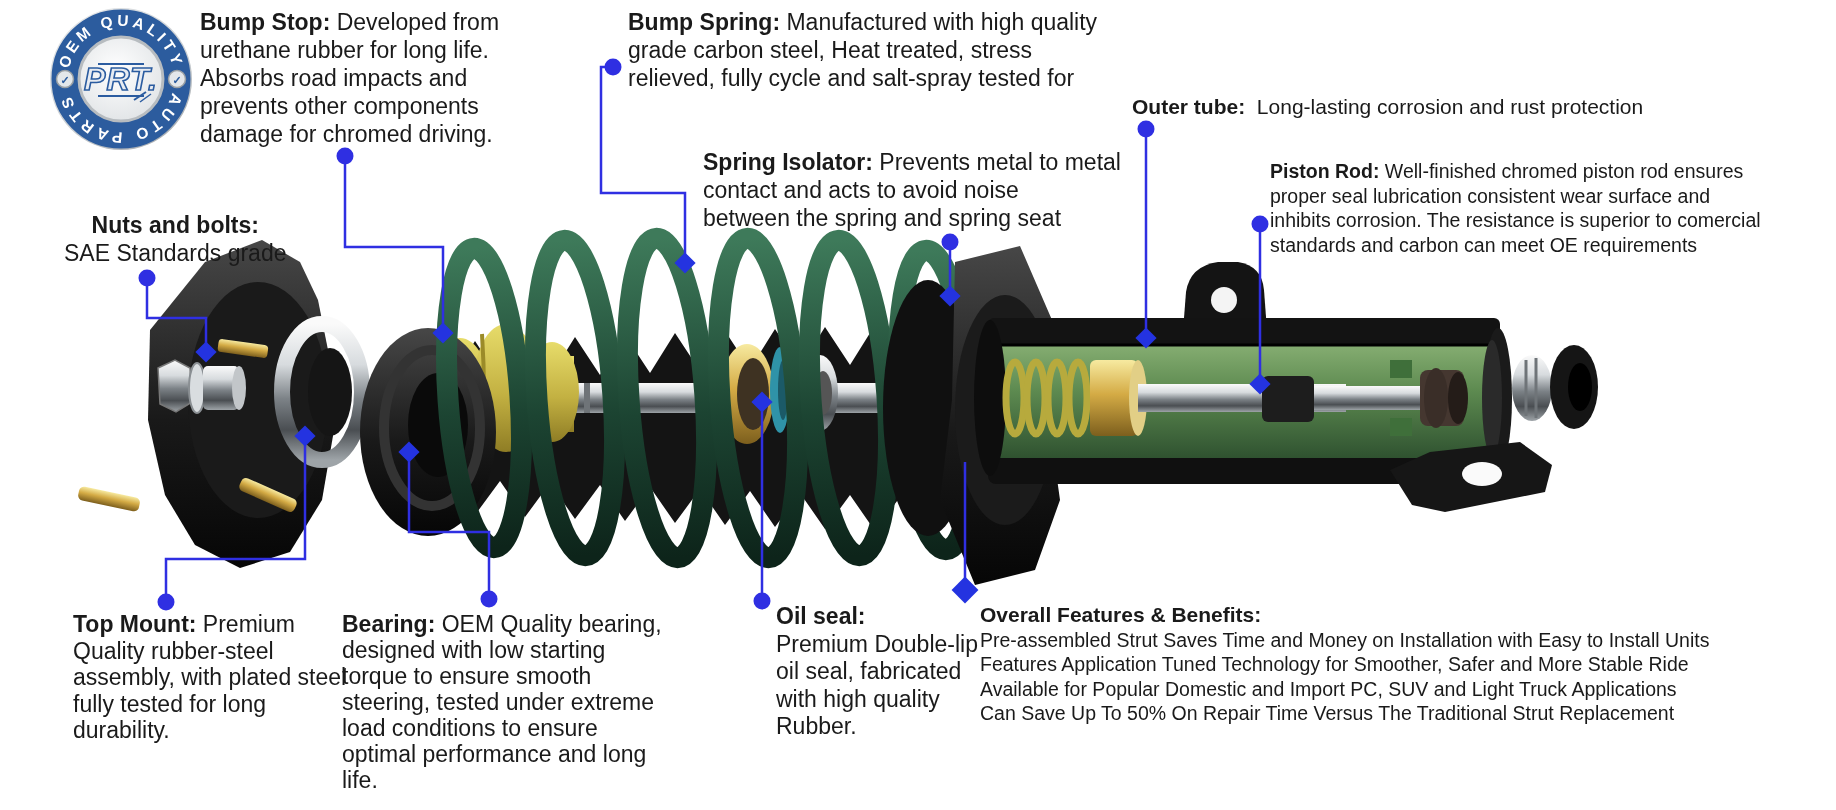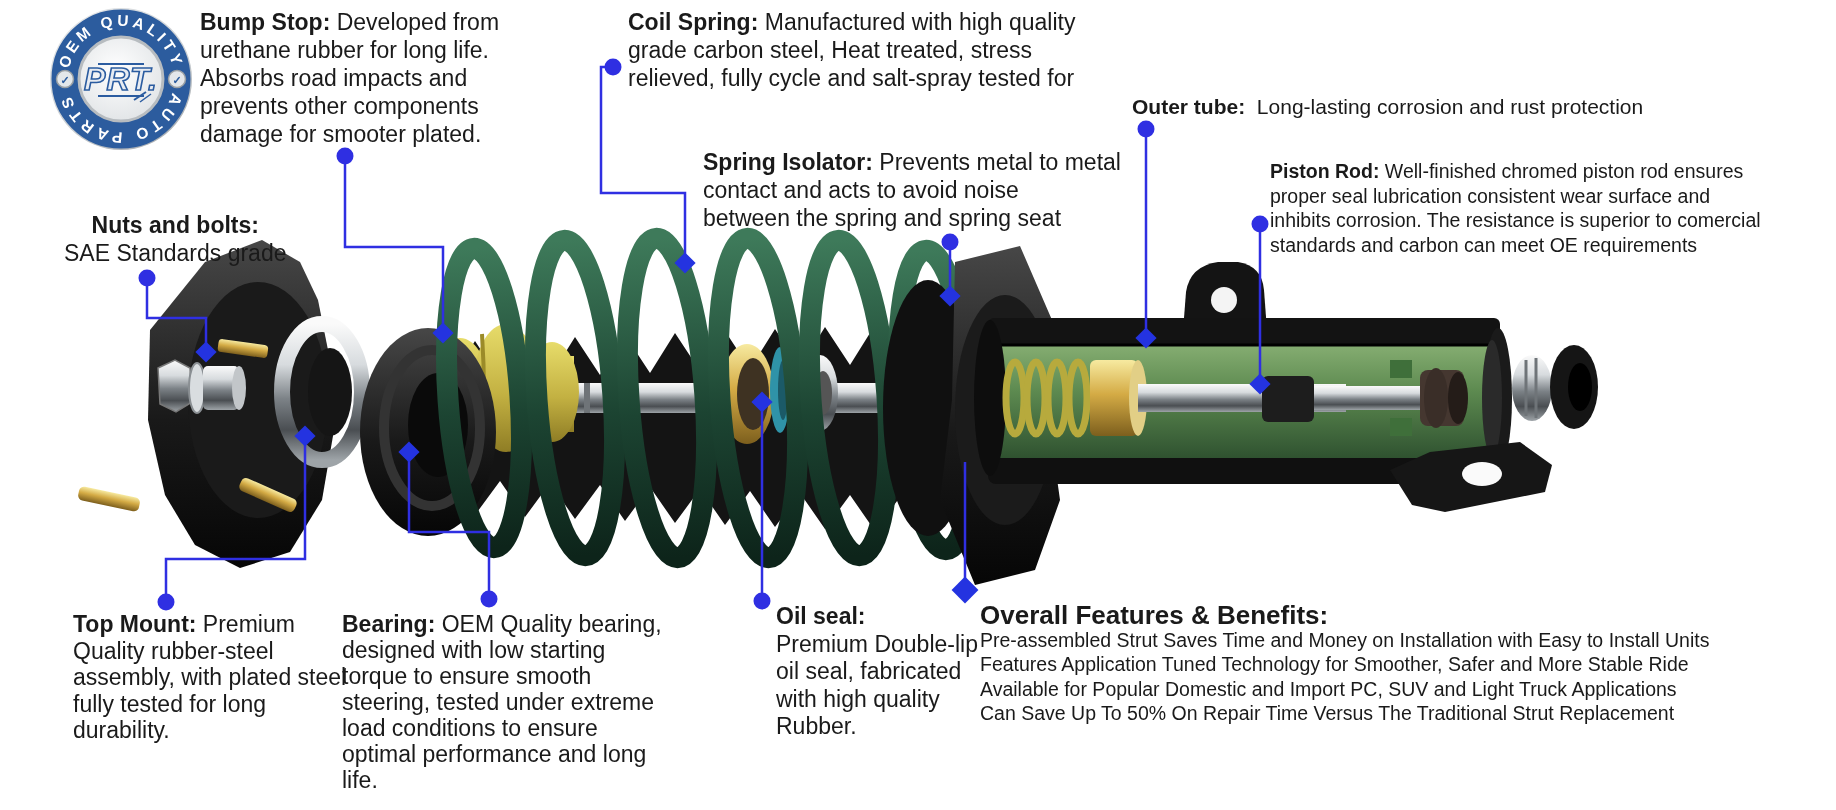--- a/index.html
+++ b/index.html
@@ -14,21 +14,21 @@
   .co-bump{left:200px;top:8px;}
   .co-coil{left:628px;top:8px;}
   .co-outer{left:1132px;top:93px;font-size:21px;}
   .co-isolator{left:703px;top:148px;}
   .co-piston{left:1270px;top:159px;}
   .co-nuts{left:64px;top:211px;text-align:center;}
   .co-topmount{left:73px;top:611px;line-height:26.5px;}
   .co-bearing{left:342px;top:611px;line-height:26px;}
   .co-oilseal{left:776px;top:603px;line-height:27.5px;}
   .co-overall{left:980px;top:603px;}
-  .co-overall .ln.title-ln{font-size:26px;}
+  .co-overall .ln.title-ln{font-size:21px;}
 </style>
 </head>
 <body>
 
 <div class="stage">
 
   <svg class="layer" width="1836" height="810" viewBox="0 0 1836 810">
     <defs>
       <linearGradient id="chromeH" x1="0" y1="0" x2="0" y2="1">
         <stop offset="0" stop-color="#fafafa"></stop>
@@ -269,26 +269,26 @@
       <line x1="94" y1="98" x2="105" y2="90" stroke="#2b5ca0" stroke-width="1.5"></line>
     </g>
   </svg>
 
   <div class="callout co-bump">
     <div class="ln"><span class="t">Bump Stop:</span><span> Developed from</span></div>
     <div>
         <div class="ln">urethane rubber for long life.</div>
         <div class="ln">Absorbs road impacts and</div>
         <div class="ln">prevents other components</div>
-        <div class="ln">damage for smooter plated.</div>
+        <div class="ln">damage for chromed driving.</div>
       </div>
   </div>
 
   <div class="callout co-coil">
-    <div class="ln"><span class="t">Coil Spring:</span><span> Manufactured with high quality</span></div>
+    <div class="ln"><span class="t">Bump Spring:</span><span> Manufactured with high quality</span></div>
     <div>
         <div class="ln">grade carbon steel, Heat treated, stress</div>
         <div class="ln">relieved, fully cycle and salt-spray tested for</div>
       </div>
   </div>
 
   <div class="callout co-outer">
     <div class="ln"><span class="t">Outer tube:</span><span>  Long-lasting corrosion and rust protection</span></div>
   </div>
 

